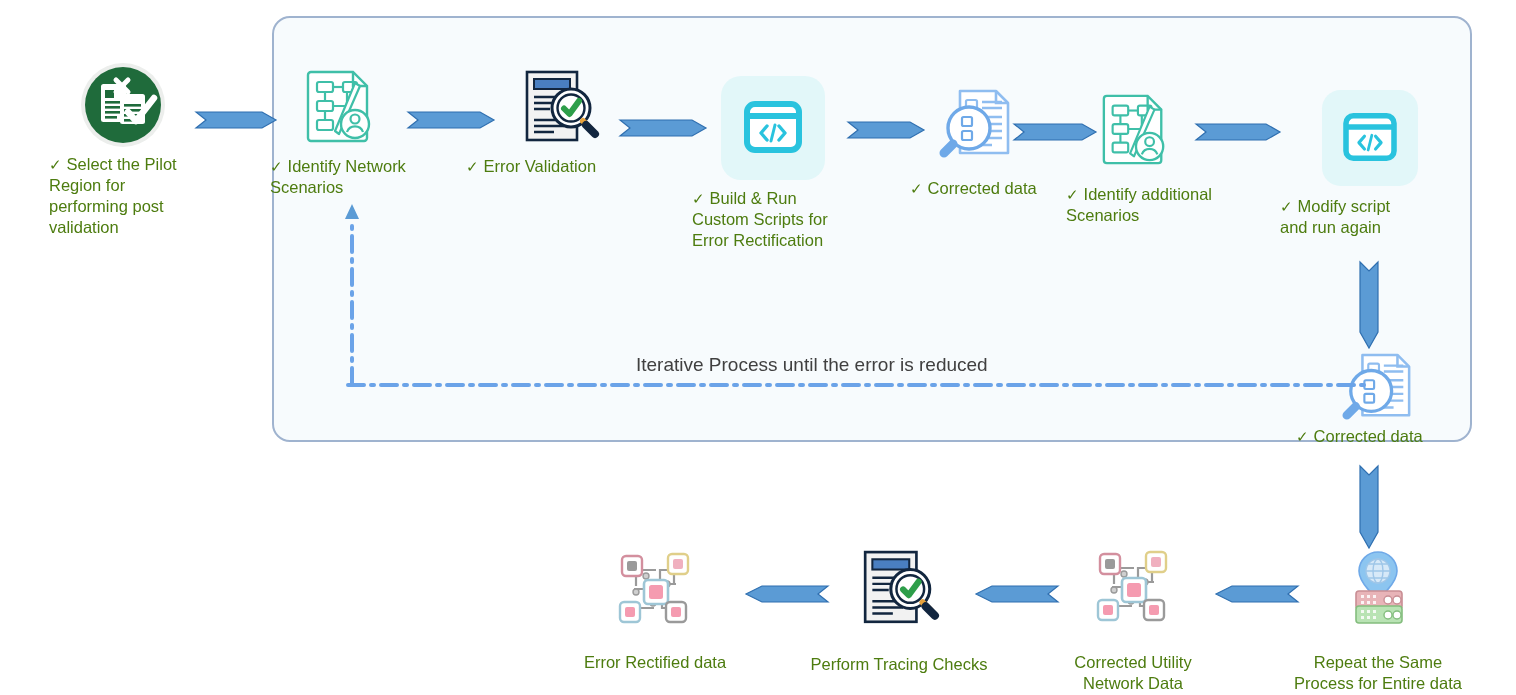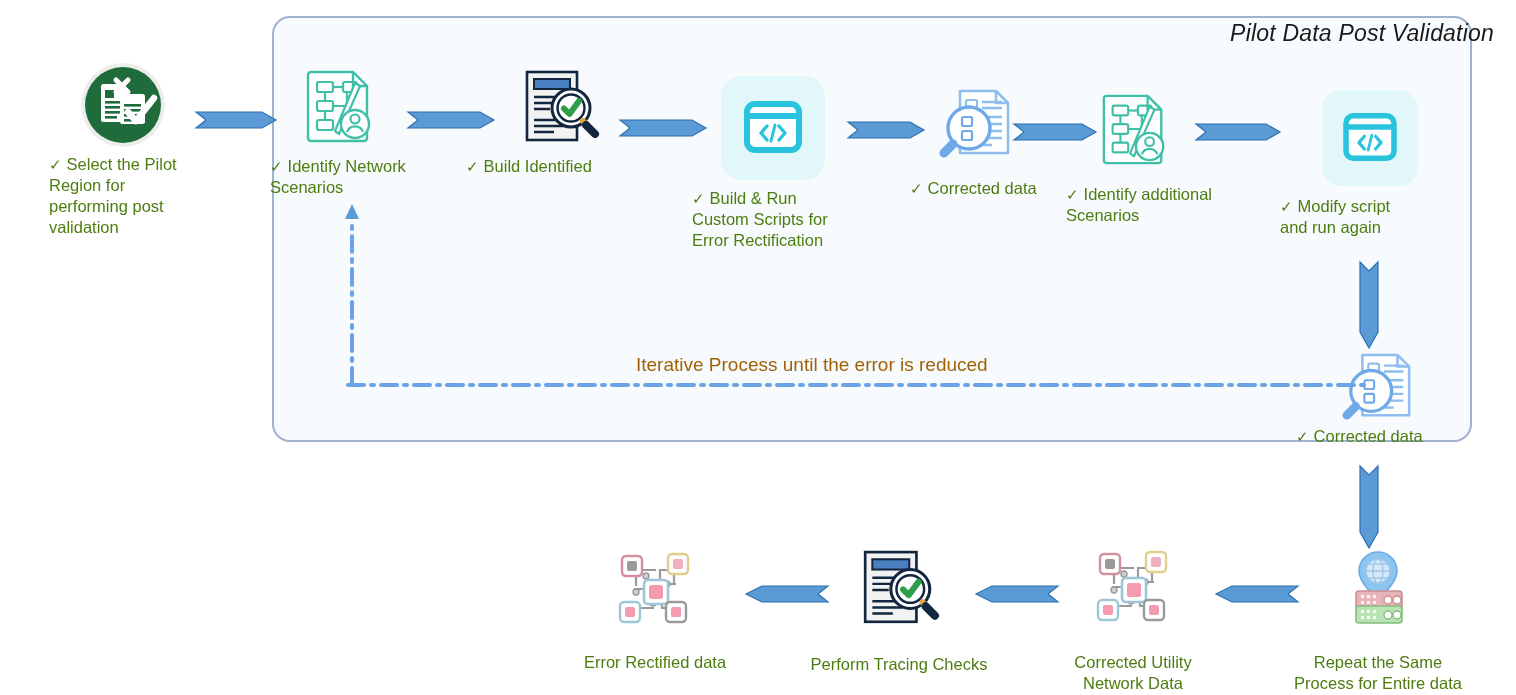--- a/index.html
+++ b/index.html
@@ -52,32 +52,31 @@
     font-size: 15px;
   }
   .label.center { text-align: center; margin-top: 16px; }
 
   
   .arrow-h { position: absolute; }
   .arrow-v { position: absolute; }
   .iter-text {
     position: absolute;
     font-size: 19px;
-    color: #a16207;
+    color: #404040;
     white-space: nowrap;
   }
   svg { display: block; overflow: visible; }
 </style>
 </head>
 <body>
 
 <div id="stage">
 
   <div class="panel"></div>
-  <div class="panel-title">Pilot Data Post Validation</div>
 
   <div class="node" style="left:78px; top:62px; width:90px;">
     <span class="icon-wrap">
       <svg width="86" height="86" viewBox="0 0 86 86">
         <circle cx="43" cy="43" r="42" fill="#eceeec"></circle>
         <circle cx="43" cy="43" r="38" fill="#1f6b3b"></circle>
 
         <rect x="21" y="22" width="25" height="38" rx="2.5" fill="#ffffff"></rect>
         <rect x="25" y="28" width="9" height="8" fill="#1f6b3b"></rect>
         <rect x="25" y="39" width="17" height="2.6" fill="#1f6b3b"></rect>
@@ -143,21 +142,21 @@
         <rect x="13" y="11" width="36" height="10" fill="#4a7fc1" stroke="#12263f" stroke-width="2"></rect>
         <path d="M13 29 h22 M13 35 h22 M13 41 h16" stroke="#12263f" stroke-width="2.4"></path>
         <path d="M13 52 h30 M13 58 h30 M13 64 h20" stroke="#12263f" stroke-width="2.4"></path>
         <circle cx="50" cy="40" r="19" fill="#ffffff" stroke="#12263f" stroke-width="3"></circle>
         <circle cx="50" cy="40" r="13.5" fill="#ffffff" stroke="#12263f" stroke-width="2.4"></circle>
         <path d="M43 40.5 L48.5 46 L58 33" stroke="#2e9e4a" stroke-width="6" fill="none" stroke-linecap="round" stroke-linejoin="round"></path>
         <path d="M62 53 l8 8" stroke="#e8a33d" stroke-width="6" stroke-linecap="round"></path>
         <path d="M65 57 l9 9" stroke="#12263f" stroke-width="8" stroke-linecap="round"></path>
       </svg>
     </span>
-    <div class="label" style="top:88px; left:-54px; width:180px;"><span class="tick">✓</span><span>Build Identified</span></div>
+    <div class="label" style="top:88px; left:-54px; width:180px;"><span class="tick">✓</span><span>Error Validation</span></div>
   </div>
 
   <div class="arrow-h" style="left:620px; top:116px;">
     <svg width="86" height="24" viewBox="0 0 86 24">
       <path d="M0 4 L10 12 L0 20 L72 20 L86 12 L72 4 Z" fill="#5b9bd5" stroke="#2f6fb0" stroke-width="1.2"></path>
     </svg>
   </div>
 
   <div class="node" style="left:720px; top:76px; width:106px;">
     <span class="icon-wrap">

